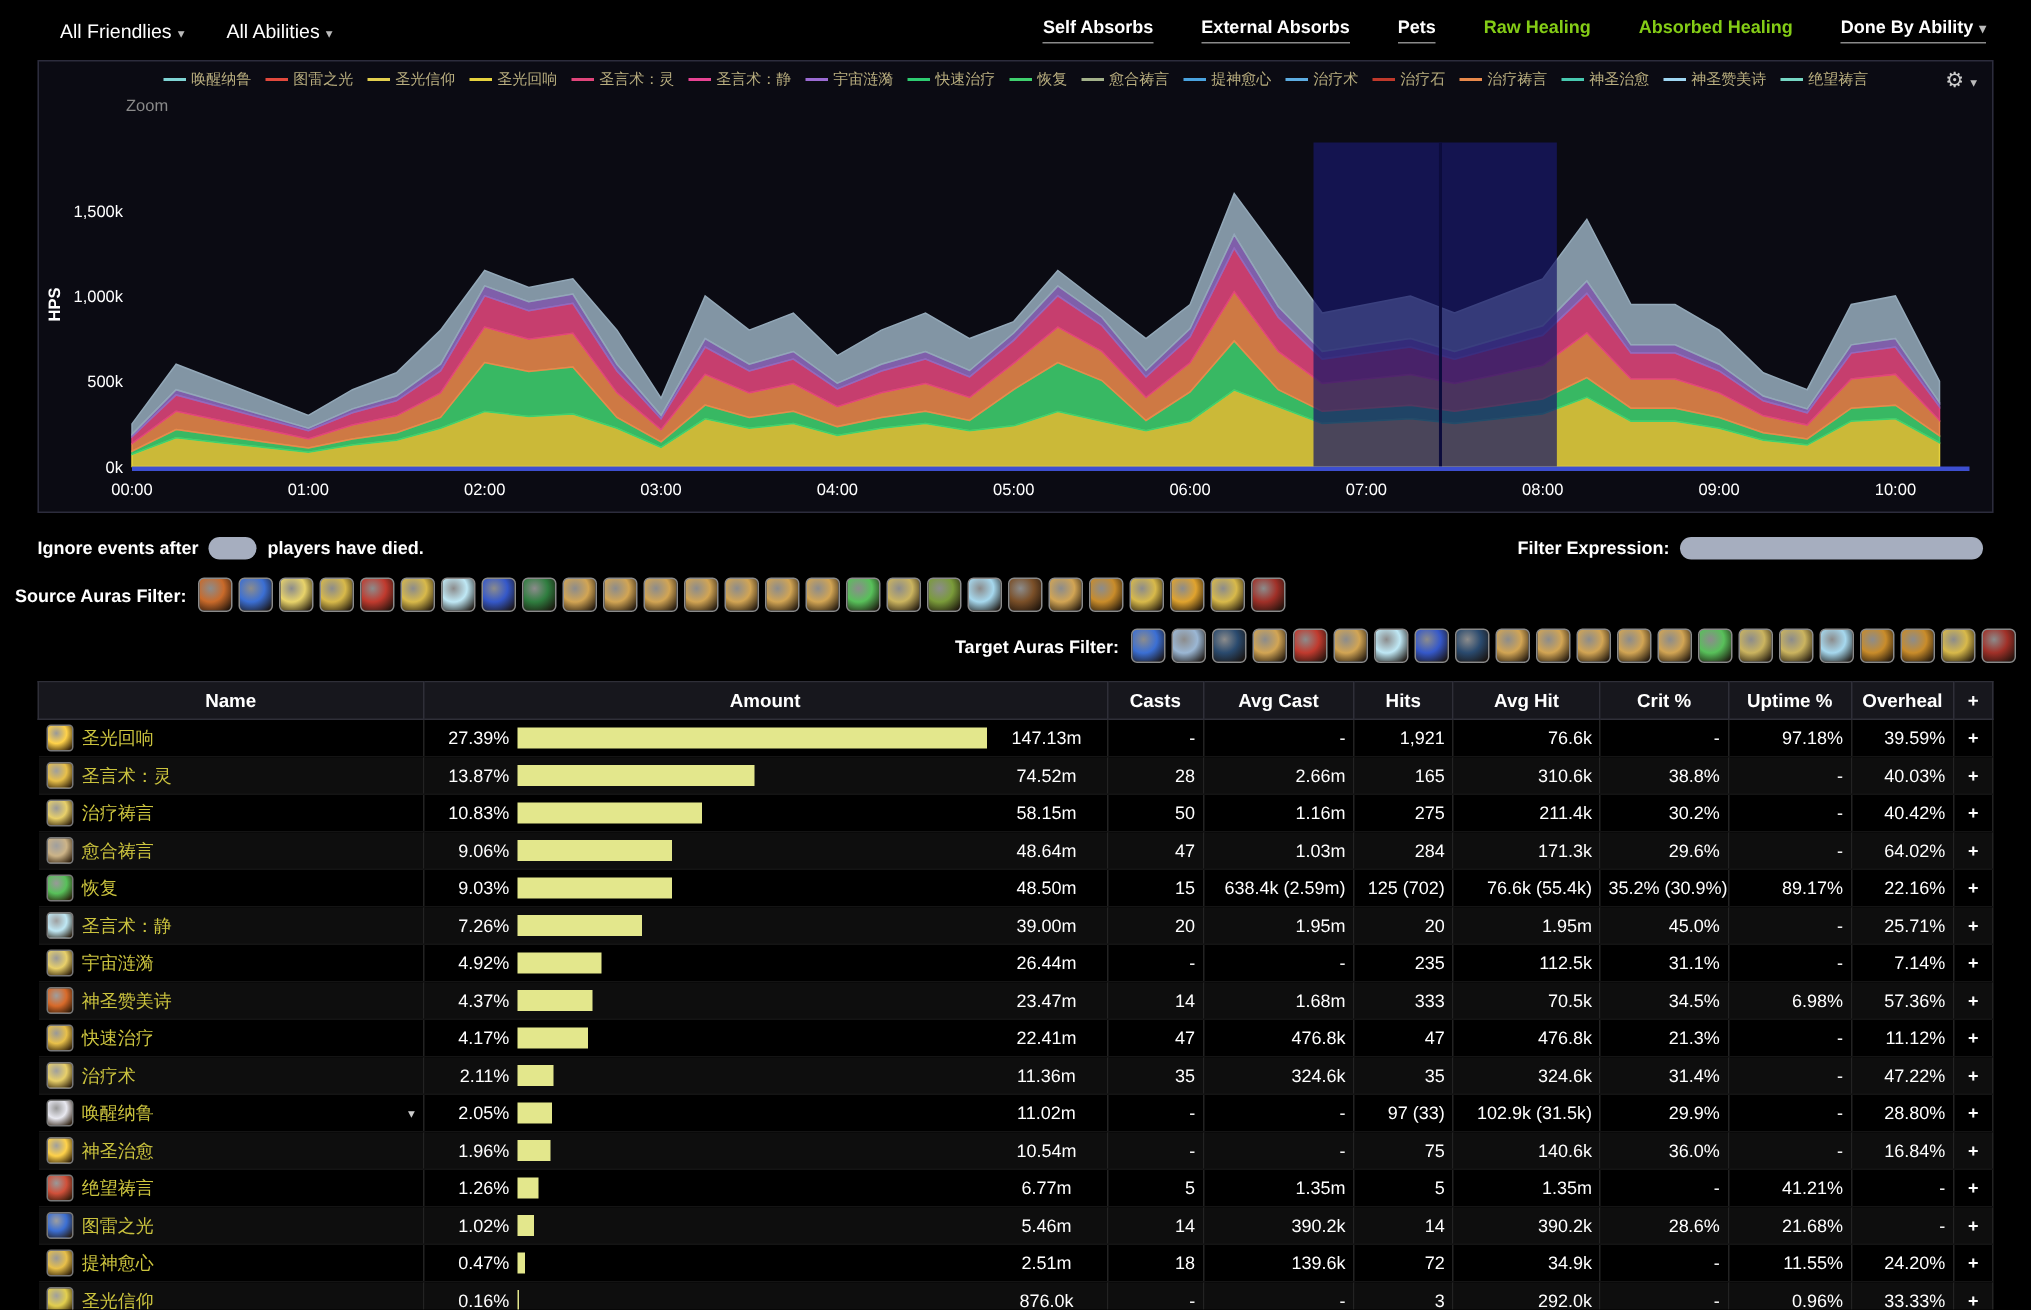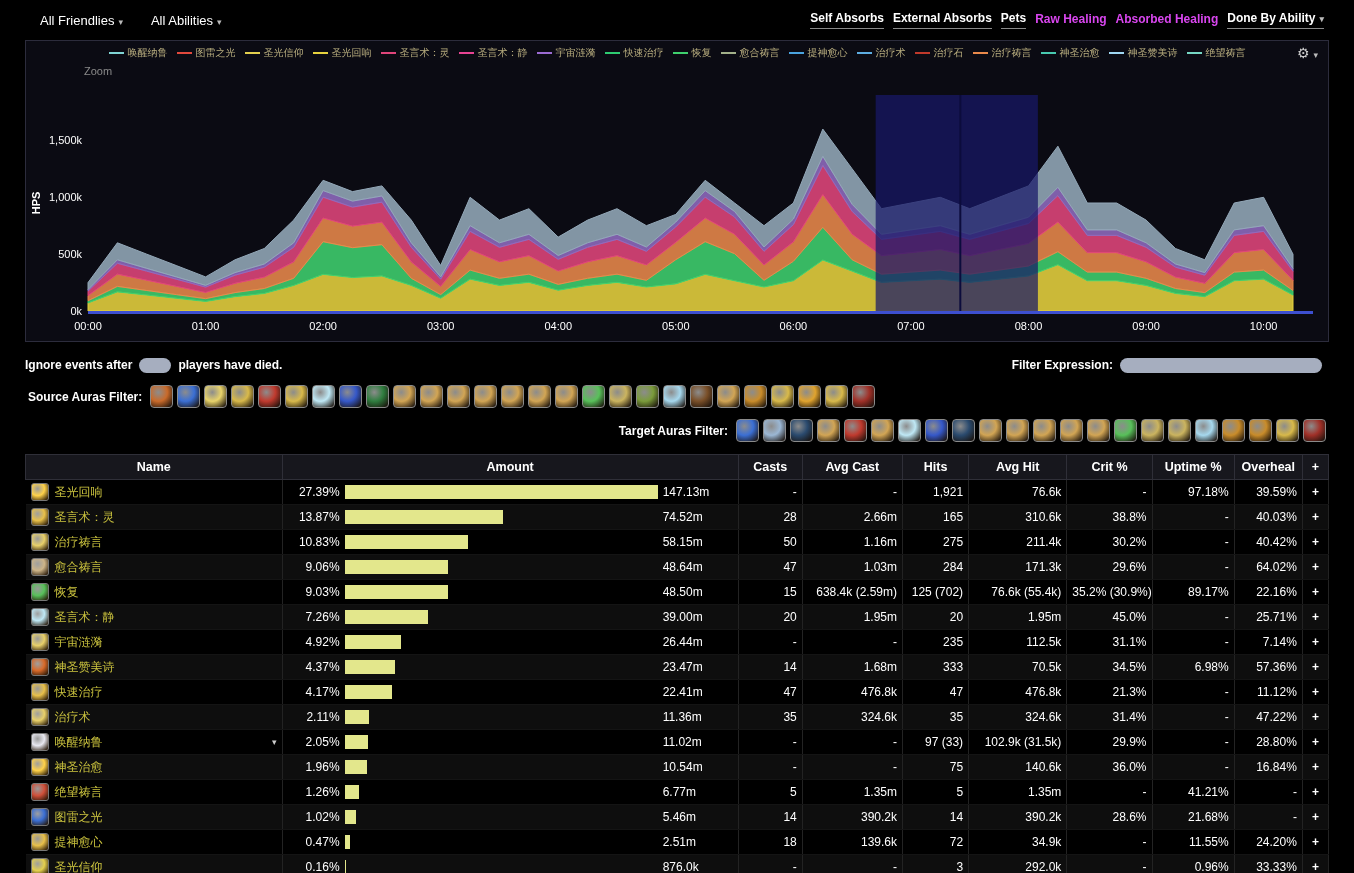--- a/index.html
+++ b/index.html
@@ -7,59 +7,59 @@
   body {
     width:1354px; height:873px; overflow:hidden;
     background:#000; color:#fff;
     font-family:"Liberation Sans", sans-serif;
     font-size:12px;
   }
   
   .topbar { display:flex; align-items:center; height:40px; padding:0 30px 0 40px; }
   .dd { font-weight:normal; font-size:13px; margin-right:28px; cursor:pointer; white-space:nowrap; }
   .caret { font-size:9px; color:#bbb; margin-left:4px; }
-  .tabs { margin-left:auto; display:flex; gap:9px; align-items:flex-end; }
+  .tabs { margin-left:auto; display:flex; gap:32px; align-items:flex-start; }
   .tab { font-size:12px; font-weight:bold; padding-bottom:3px; cursor:pointer; white-space:nowrap; }
   .tab.on   { color:#fff; border-bottom:1px solid #8a8a8a; }
-  .tab.off  { color:#d946ef; }
+  .tab.off  { color:#84cc16; }
   .tab.menu { color:#fff; border-bottom:1px solid #8a8a8a; }
   
   .chart-panel { position:relative; margin:0 25px; height:302px; background:#0b0b13; border:1px solid #2c2c3c; }
   .legend { display:flex; justify-content:center; align-items:center; gap:9px; padding-top:5px; font-size:10px; color:#b9ae7f; white-space:nowrap; overflow:hidden; }
   .legend-item { display:flex; align-items:center; gap:4px; cursor:pointer; }
   .swatch { width:15px; height:2px; display:inline-block; }
   .zoom-label { position:absolute; left:58px; top:24px; color:#8a8a8a; font-size:11px; }
   .gear { position:absolute; right:10px; top:4px; color:#ccc; font-size:14px; cursor:pointer; }
   svg.chart { position:absolute; left:0; top:18px; }
   
   .filter-row { display:flex; align-items:center; margin:14px 25px 0; font-size:12px; font-weight:bold; height:18px; }
   .filter-row .spacer { flex:1; }
   input.pill { background:#a6aebf; border:none; border-radius:8px; height:15px; margin:0 7px; outline:none; padding:0 6px; font-size:11px; color:#111; }
   .pill.small { width:32px; }
   .pill.big { width:202px; }
   
-  .aura-row { display:flex; align-items:center; margin:11px 28px 0; }
+  .aura-row { display:flex; align-items:center; margin:11px 10px 0; }
   .aura-row.target { justify-content:flex-end; }
   .aura-label { font-size:12px; font-weight:bold; margin-right:8px; white-space:nowrap; }
   .aura-icons { display:flex; gap:4px; }
   .aura-icon { width:23px; height:23px; border-radius:4px; border:1px solid #8a8a8a; cursor:pointer; }
   
   table.data { border-collapse:collapse; table-layout:fixed; width:1304px; margin:12px 25px 0; font-size:12px; }
   table.data th { background:#17171d; border:1px solid #2f2f38; font-weight:bold; font-size:12.5px; padding:5px 2px; text-align:center; color:#fff; cursor:pointer; }
   table.data td { border-right:1px solid #232323; border-bottom:1px solid #141414; padding:0 5px; height:24px; overflow:hidden; white-space:nowrap; }
   table.data tr:nth-child(even) td { background:#0e0e0e; }
   table.data tr:nth-child(odd) td { background:#000; }
   .name-cell { display:flex; align-items:center; gap:6px; color:#cbc33e; }
   .ability-icon { width:18px; height:18px; border-radius:3px; border:1px solid #777; flex:none; }
   .row-caret { margin-left:auto; color:#ccc; font-size:9px; }
   .amount-cell { display:flex; align-items:center; height:24px; }
   .pct { width:52px; text-align:right; flex:none; }
   .bar-wrap { flex:1; margin:0 5px; height:14px; }
   .bar { height:14px; background:#e3e78c; }
-  .amt { width:70px; text-align:left; flex:none; }
+  .amt { width:70px; text-align:center; flex:none; }
   td.num { text-align:right; }
   td.plus-cell { text-align:center; font-weight:bold; cursor:pointer; padding:0; }
 </style>
 </head>
 <body>
 
 <div class="topbar">
   <div class="dd">
     <span>All Friendlies</span><span class="caret">▾</span>
   </div>

